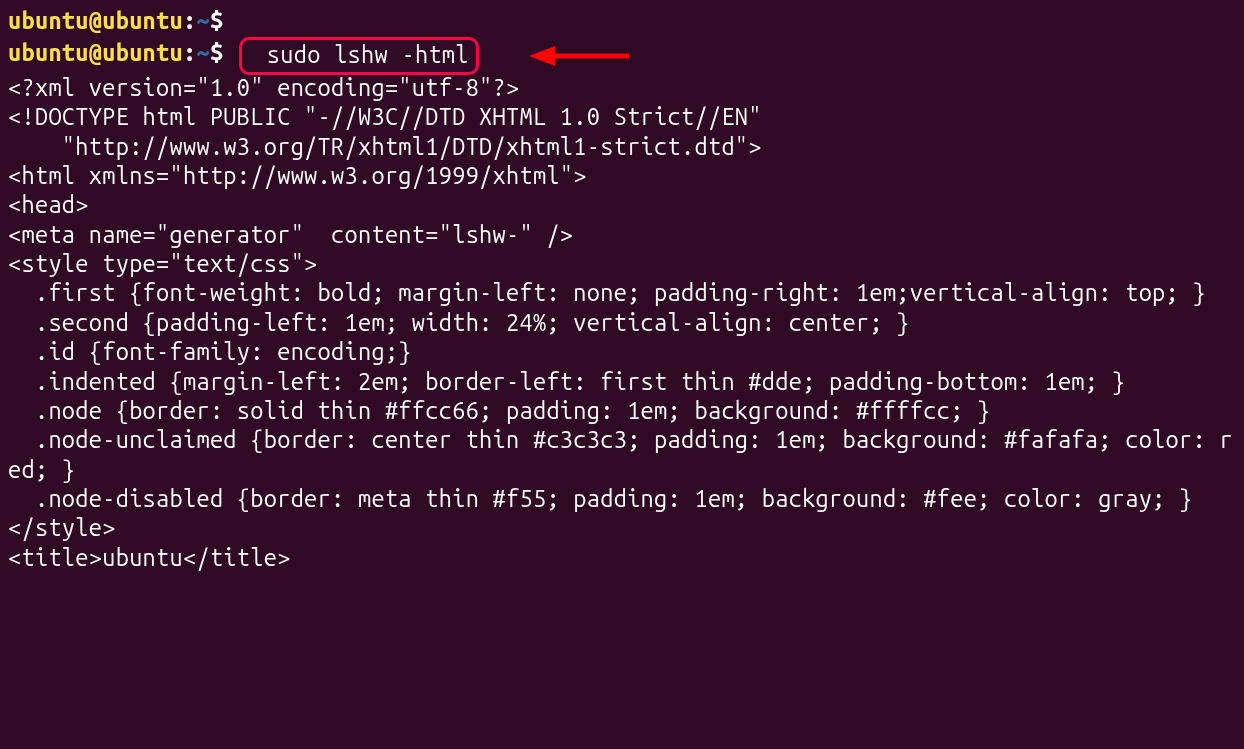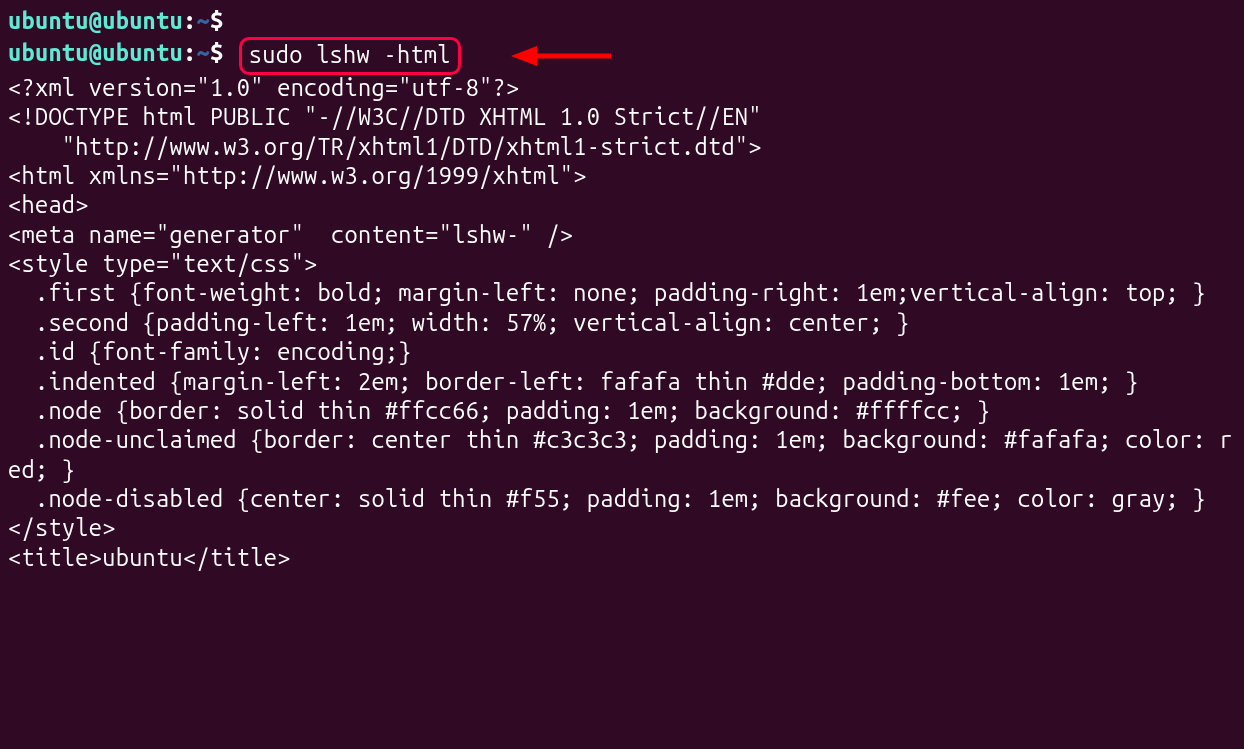--- a/index.html
+++ b/index.html
@@ -9,31 +9,31 @@
     font-size: 23.5px;
     line-height: 1.25;
     color: #ffffff;
     padding: 6px 8px;
     width: 1244px;
     height: 749px;
     overflow: hidden;
     letter-spacing: 0.3px;
   }
   .line { white-space: pre-wrap; word-break: break-all; }
-  .prompt-user { color: #5eead4; font-weight: bold; }
+  .prompt-user { color: #fde047; font-weight: bold; }
   .prompt-sep { color: #ffffff; font-weight: bold; }
   .prompt-path { color: #3465a4; font-weight: bold; }
   .prompt-dollar { color: #ffffff; font-weight: bold; }
   .cmd { color: #ffffff; }
   .output-white { color: #ffffff; }
   .highlight-box {
     display: inline-block;
     border: 3px solid #ff0044;
     border-radius: 10px;
-    padding: 0px 7px 2px 7px;
+    padding: 0px 7px 2px 25px;
     margin-left: 2px;
     position: relative;
     top: 2px;
   }
   .arrow-wrap {
     display: inline-block;
     vertical-align: middle;
     margin-left: 50px;
     position: relative;
     top: 1px;
@@ -51,20 +51,20 @@
       </svg></span></div>
 
 <div class="line output-white">&lt;?xml version="1.0" encoding="utf-8"?&gt;</div>
 <div class="line output-white">&lt;!DOCTYPE html PUBLIC "-//W3C//DTD XHTML 1.0 Strict//EN"</div>
 <div class="line output-white">    "http://www.w3.org/TR/xhtml1/DTD/xhtml1-strict.dtd"&gt;</div>
 <div class="line output-white">&lt;html xmlns="http://www.w3.org/1999/xhtml"&gt;</div>
 <div class="line output-white">&lt;head&gt;</div>
 <div class="line output-white">&lt;meta name="generator"  content="lshw-" /&gt;</div>
 <div class="line output-white">&lt;style type="text/css"&gt;</div>
 <div class="line output-white">  .first {font-weight: bold; margin-left: none; padding-right: 1em;vertical-align: top; }</div>
-<div class="line output-white">  .second {padding-left: 1em; width: 57%; vertical-align: center; }</div>
+<div class="line output-white">  .second {padding-left: 1em; width: 24%; vertical-align: center; }</div>
 <div class="line output-white">  .id {font-family: encoding;}</div>
-<div class="line output-white">  .indented {margin-left: 2em; border-left: fafafa thin #dde; padding-bottom: 1em; }</div>
+<div class="line output-white">  .indented {margin-left: 2em; border-left: first thin #dde; padding-bottom: 1em; }</div>
 <div class="line output-white">  .node {border: solid thin #ffcc66; padding: 1em; background: #ffffcc; }</div>
 <div class="line output-white">  .node-unclaimed {border: center thin #c3c3c3; padding: 1em; background: #fafafa; color: red; }</div>
-<div class="line output-white">  .node-disabled {center: solid thin #f55; padding: 1em; background: #fee; color: gray; }</div>
+<div class="line output-white">  .node-disabled {border: meta thin #f55; padding: 1em; background: #fee; color: gray; }</div>
 <div class="line output-white">&lt;/style&gt;</div>
 <div class="line output-white">&lt;title&gt;ubuntu&lt;/title&gt;</div>
 
 </body></html>

